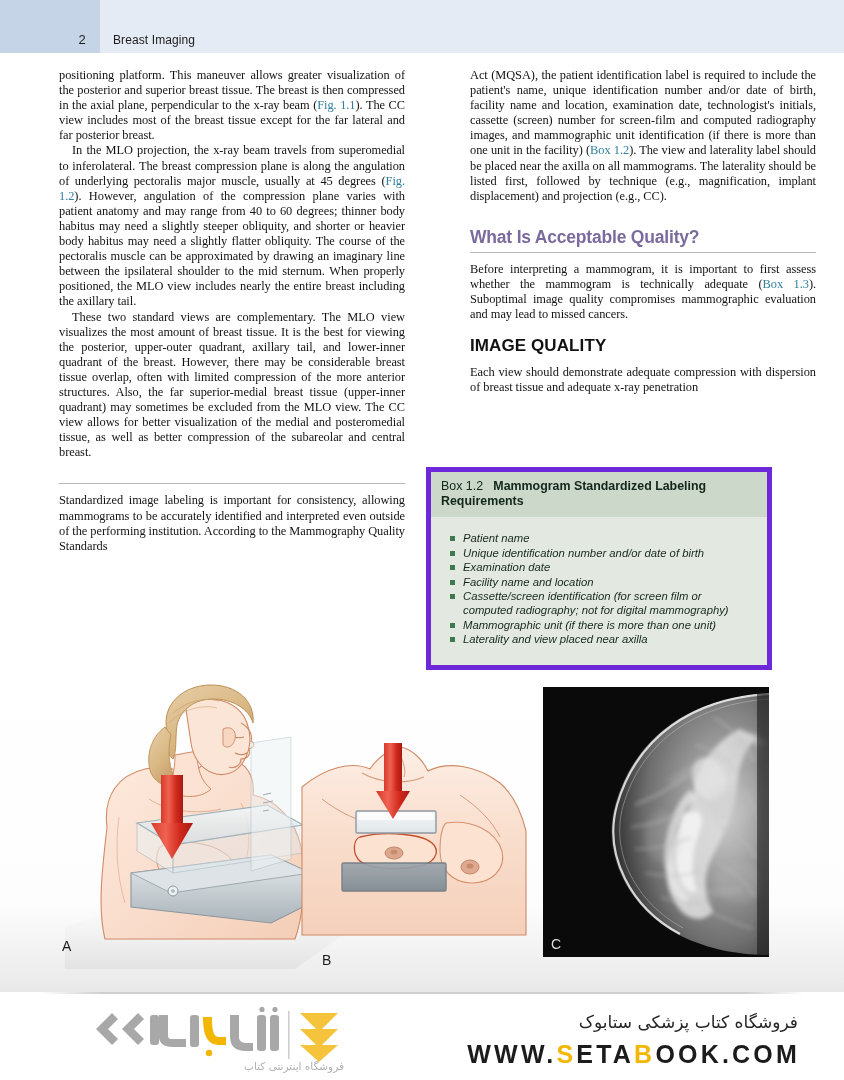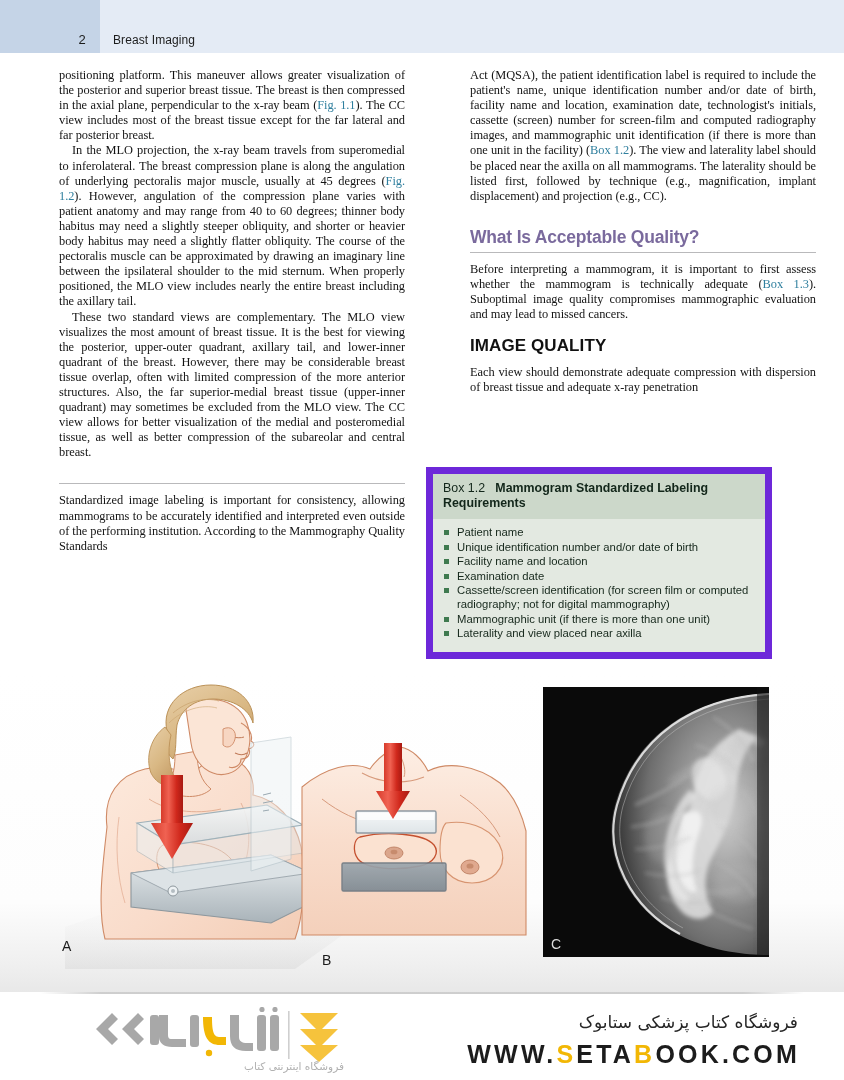--- a/index.html
+++ b/index.html
@@ -75,39 +75,39 @@
     letter-spacing:0.1px;
   }
   .sp-lg{height:23px;}
   .sp-md{height:14px;}
   .sp-sm{height:9px;}
 
   
   .box{
     position:absolute;left:426px;top:467px;width:346px;
     background:#e3e9e1;
-    border:7px solid #6d28d9;
+    border:5px solid #6d28d9;
     box-sizing:border-box;
   }
   .box-head{
     background:#ccd8ca;
     padding:7px 10px 8px 10px;
     font-family:"Liberation Sans", sans-serif;
     font-size:12.4px;
     font-weight:bold;
     color:#12261a;
     line-height:15px;
   }
   .box-head .boxnum{ font-weight:normal; }
   .box-head .boxnum::after{ content:"\00a0\00a0\00a0"; }
   .box-body{
     padding:7px 10px 10px 10px;
   }
   ul.box-list{
-    margin:0;padding:0;list-style:none;
+    margin:8px;padding:0;list-style:none;font-style:italic;
   }
   ul.box-list li{
     position:relative;
     padding-left:14px;
     margin:0 0 1px 0;
     font-family:"Liberation Sans", sans-serif;
     font-size:11.3px;
     line-height:13.6px;
     color:#16281c;
   }
@@ -209,22 +209,22 @@
 </div>
 
 <div class="box">
   <div class="box-head">
     <span class="boxnum">Box 1.2</span><span>Mammogram Standardized Labeling Requirements</span>
   </div>
   <div class="box-body">
     <ul class="box-list" id="box-items">
         <li><span class="sq"></span><span>Patient name</span></li>
         <li><span class="sq"></span><span>Unique identification number and/or date of birth</span></li>
+        <li><span class="sq"></span><span>Examination date</span></li>
         <li><span class="sq"></span><span>Facility name and location</span></li>
-        <li><span class="sq"></span><span>Examination date</span></li>
         <li><span class="sq"></span><span>Cassette/screen identification (for screen film or computed radiography; not for digital mammography)</span></li>
         <li><span class="sq"></span><span>Mammographic unit (if there is more than one unit)</span></li>
         <li><span class="sq"></span><span>Laterality and view placed near axilla</span></li>
       </ul>
   </div>
 </div>
 
 <div class="figure">
   <div class="fig-bg"></div>
 

